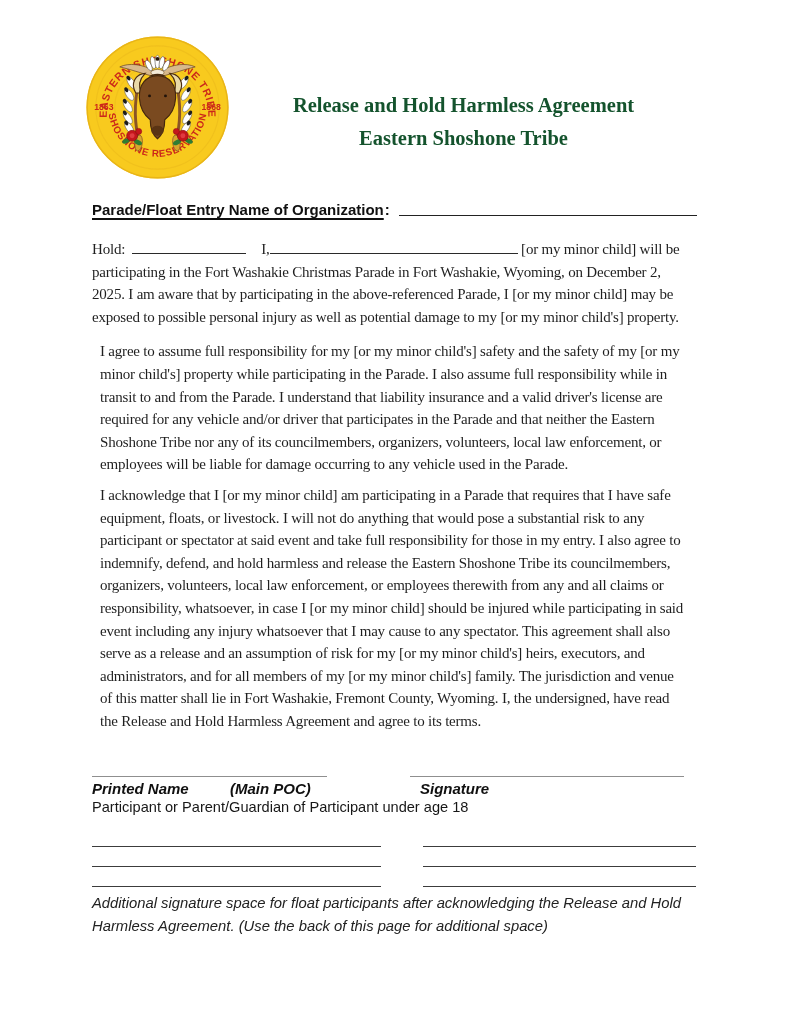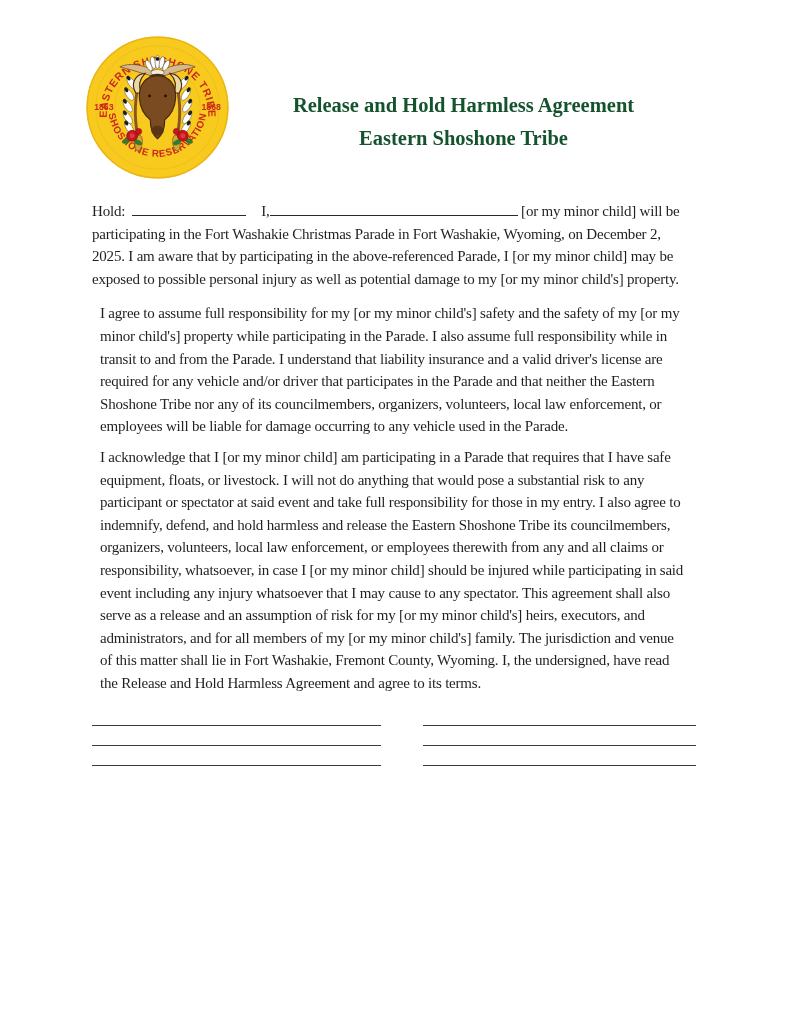--- a/index.html
+++ b/index.html
@@ -166,45 +166,64 @@
       </svg>
     </div>
     <div class="title-wrap">
       <div>Release and Hold Harmless Agreement</div>
       <div>Eastern Shoshone Tribe</div>
     </div>
   </div>
 
   <div class="content">
 
+    <div class="org-line">
+      <span class="org-label">Parade/Float Entry Name of Organization</span>
+        <span class="org-colon">:</span>
+      <span class="org-blank"></span>
+    </div>
 
     <p class="body-text intro-p">
       <span>Hold:</span><span class="blank blank-date"></span><span>I,</span><span class="blank blank-i"></span>
       <span>[or my minor child] will be participating in the Fort Washakie Christmas Parade in Fort Washakie, Wyoming, on December 2, 2025. I am aware that by participating in the above-referenced Parade, I [or my minor child] may be exposed to possible personal injury as well as potential damage to my [or my minor child's] property.</span>
     </p>
 
     <div class="body-text main-block">
       <p class="body-p">I agree to assume full responsibility for my [or my minor child's] safety and the safety of my [or my minor child's] property while participating in the Parade. I also assume full responsibility while in transit to and from the Parade. I understand that liability insurance and a valid driver's license are required for any vehicle and/or driver that participates in the Parade and that neither the Eastern Shoshone Tribe nor any of its councilmembers, organizers, volunteers, local law enforcement, or employees will be liable for damage occurring to any vehicle used in the Parade.</p>
       <p class="body-p">I acknowledge that I [or my minor child] am participating in a Parade that requires that I have safe equipment, floats, or livestock. I will not do anything that would pose a substantial risk to any participant or spectator at said event and take full responsibility for those in my entry. I also agree to indemnify, defend, and hold harmless and release the Eastern Shoshone Tribe its councilmembers, organizers, volunteers, local law enforcement, or employees therewith from any and all claims or responsibility, whatsoever, in case I [or my minor child] should be injured while participating in said event including any injury whatsoever that I may cause to any spectator. This agreement shall also serve as a release and an assumption of risk for my [or my minor child's] heirs, executors, and administrators, and for all members of my [or my minor child's] family. The jurisdiction and venue of this matter shall lie in Fort Washakie, Fremont County, Wyoming. I, the undersigned, have read the Release and Hold Harmless Agreement and agree to its terms.</p>
     </div>
 
+    <div class="sig-section">
+      <div class="sigline-row">
+        <div class="sl sl-left1"></div>
+        <div class="sp1"></div>
+        <div class="sl sl-right1"></div>
+      </div>
+      <div class="sig-labels">
+        <span class="lbl-printed">Printed Name</span>
+        <span class="lbl-poc">(Main POC)</span>
+        <span>Signature</span>
+      </div>
+      <div class="participant-note">Participant or Parent/Guardian of Participant under age 18</div>
+    </div>
 
     <div class="extra-rows">
       <div class="extra-row">
         <div class="xl"></div>
         <div class="xsp"></div>
         <div class="xr"></div>
       </div>
       <div class="extra-row">
         <div class="xl"></div>
         <div class="xsp"></div>
         <div class="xr"></div>
       </div>
       <div class="extra-row">
         <div class="xl"></div>
         <div class="xsp"></div>
         <div class="xr"></div>
       </div>
     </div>
 
+    <div class="additional-note">Additional signature space for float participants after acknowledging the Release and Hold Harmless Agreement. (Use the back of this page for additional space)</div>
 
   </div>
 </div>
 
 </body></html>

